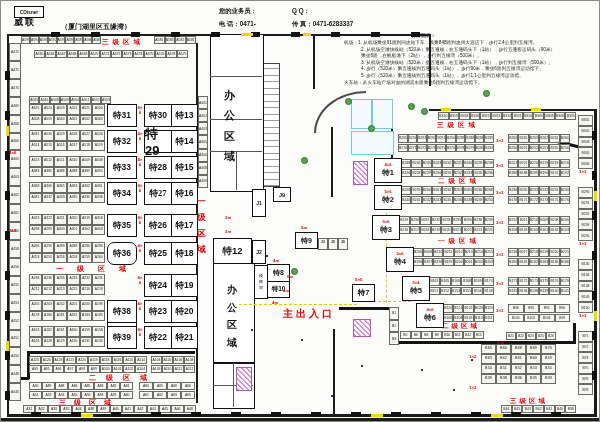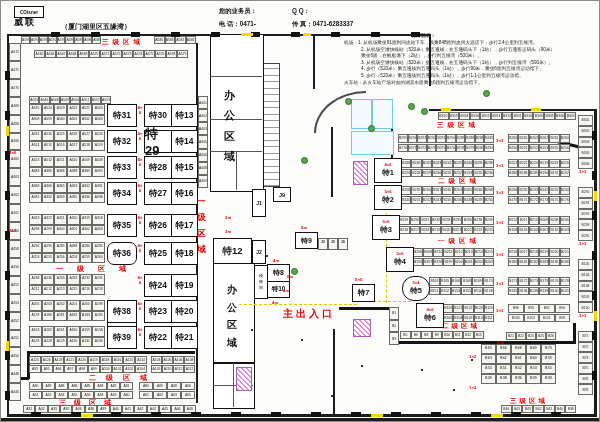--- a/index.html
+++ b/index.html
@@ -245,21 +245,21 @@
       <div class="strip" style="left: 28px; top: 191.5px; width: 76px; height: 10.5px;">
         <div class="cell">A331</div>
         <div class="cell">A332</div>
         <div class="cell">A333</div>
         <div class="cell">A335</div>
         <div class="cell">A336</div>
         <div class="cell">A338</div>
       </div>
       <div class="tbox" style="left: 106px; top: 181px; width: 28px; height: 21px; font-size: 8.5px;">特34</div>
       <div class="redmark" style="left: 136px; top: 183px; width: 6px; word-break: break-all; text-align: center;">4×6</div>
-      <div class="tbox" style="left: 143px; top: 181px; width: 26px; height: 21px; font-size: 8.5px;">特27</div>
+      <div class="tbox" style="left: 143px; top: 181px; width: 26px; height: 21px; font-size: 8.5px; font-family: Liberation Serif, serif;">特27</div>
       <div class="tbox" style="left: 170px; top: 181px; width: 25px; height: 21px; font-size: 8.5px;">特16</div>
       <div class="strip" style="left: 28px; top: 213px; width: 76px; height: 10.5px;">
         <div class="cell">A323</div>
         <div class="cell">A322</div>
         <div class="cell">A321</div>
         <div class="cell">A320</div>
         <div class="cell">A319</div>
         <div class="cell">A318</div>
       </div>
       <div class="strip" style="left: 28px; top: 223.5px; width: 76px; height: 10.5px;">
@@ -751,21 +751,21 @@
         <div class="cell">B178</div>
       </div>
       <div class="strip" style="left: 507px; top: 285.5px; width: 62px; height: 8.5px;">
         <div class="cell">B135</div>
         <div class="cell">B136</div>
         <div class="cell">B138</div>
         <div class="cell">B139</div>
         <div class="cell">B140</div>
         <div class="cell">B141</div>
       </div>
-      <div class="tbox" style="left: 401px; top: 275px; width: 26px; height: 23px; border-radius: 12px;">
+      <div class="tbox" style="left: 401px; top: 275px; width: 26px; height: 23px;">
         <div class="redmark" style="position: static; font-size: 4.2px;">5×4</div>
         <div class="abs" style="position: static; font-size: 7.5px; font-weight: bold;">特5</div>
       </div>
       <div class="strip" style="left: 442px; top: 303px; width: 51px; height: 8.5px;">
         <div class="cell">B120</div>
         <div class="cell">B121</div>
         <div class="cell">B122</div>
         <div class="cell">B123</div>
         <div class="cell">B125</div>
       </div>

